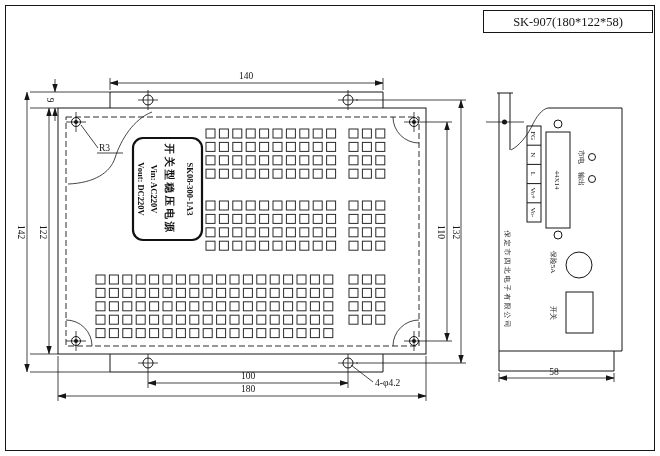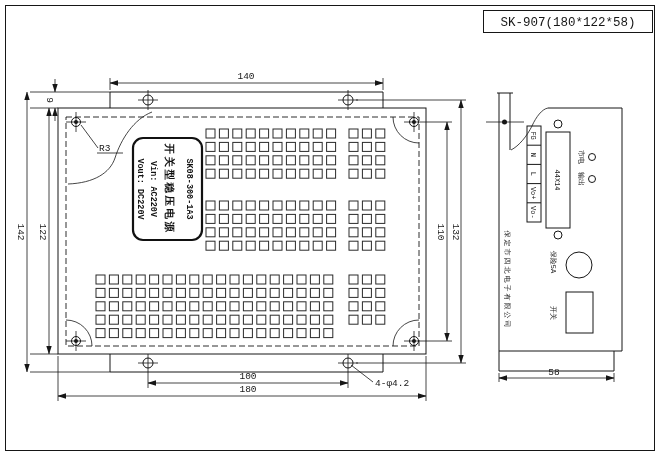--- a/index.html
+++ b/index.html
@@ -1,17 +1,17 @@
 <!DOCTYPE html>
 <html><head>
 <meta charset="utf-8">
 <style>
   html,body{margin:0;padding:0;background:#fff;}
   .page{position:relative;width:648px;height:456px;background:#fff;
-        font-family:Liberation Mono, monospace;}
+        font-family:Liberation Serif, serif;}
   svg{display:block;}
   .ln{stroke:#161616;stroke-width:1;fill:none;}
   .thin{stroke:#161616;stroke-width:.8;fill:none;}
   .dash{stroke:#161616;stroke-width:.9;fill:none;stroke-dasharray:6 3;}
   .dim{font-size:9.5px;fill:#161616;}
   .dimline{stroke:#161616;stroke-width:.8;fill:none;}
   .vent{fill:#ffffff;stroke:#2a2a2a;stroke-width:1;}
   .plate{stroke:#111;stroke-width:2.2;fill:#fff;}
   .plate-txt{fill:#111;font-weight:bold;}
   .sm{font-size:7px;fill:#161616;}

